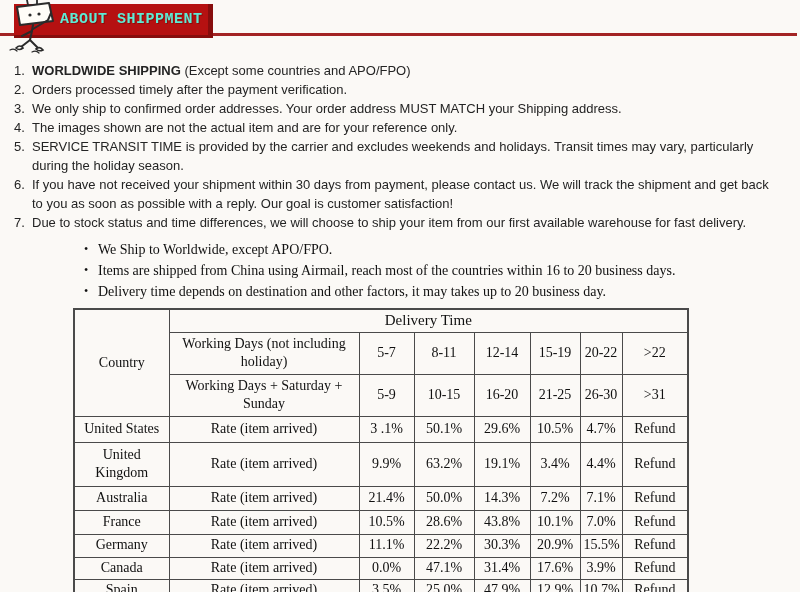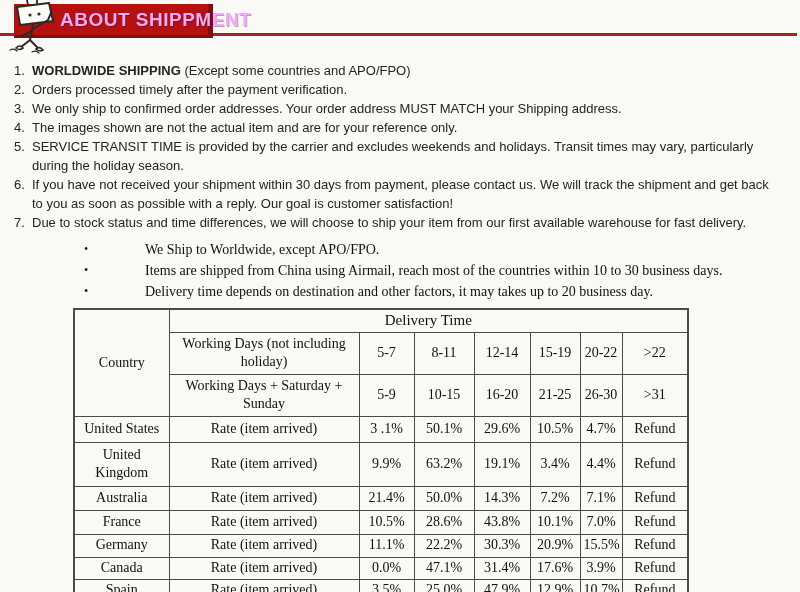--- a/index.html
+++ b/index.html
@@ -10,35 +10,35 @@
   }
   
   .hdr{position:relative;height:50px;}
   .rule{position:absolute;left:0;top:33px;width:797px;height:3px;background:#a32424;}
   .banner{
     position:absolute;left:14px;top:4px;width:148px;height:31px;z-index:2;
     background:#b51111;border-right:5px solid #870d0d;border-bottom:3px solid #870d0d;
     display:flex;align-items:center;padding-left:46px;
   }
   .banner-title{
-    font-weight:bold;font-size:19px;letter-spacing:.5px;white-space:nowrap;
-    color:#f0abfc;text-shadow:1px 1px 0 rgba(60,0,0,.35);
+    font-weight:bold;font-size:15px;letter-spacing:.5px;white-space:nowrap;
+    color:#5eead4;text-shadow:1px 1px 0 rgba(60,0,0,.35);font-family:Liberation Mono, monospace;
   }
   .mascot{position:absolute;left:6px;top:-2px;width:54px;height:56px;z-index:3;}
   
   .policies{margin:11px 16px 0 14px;font-size:13px;line-height:19px;color:#242424;}
   .policy{display:flex;}
   .policy .num{flex:0 0 18px;}
   .policy .txt{flex:1;padding-right:4px;}
   
   .bullets{margin:7px 4px 0 84px;font-family:"Liberation Serif","DejaVu Serif",serif;
            font-size:14px;line-height:21px;color:#101010;}
   .bullet{display:flex;}
   .bullet .dot{flex:0 0 14px;font-size:12px;line-height:21px;}
-  .bullet .btxt{flex:1;margin-left:47px;}
+  .bullet .btxt{flex:1;}
   
   table.tbl{
     margin:6px 0 0 73px;width:614px;table-layout:fixed;border-collapse:collapse;
     font-family:"Liberation Serif","DejaVu Serif",serif;font-size:14px;color:#101010;
     border:2px solid #4a4a4a;background:transparent;
   }
   table.tbl td{
     border:1px solid #4a4a4a;text-align:center;vertical-align:middle;
     padding:1px 3px;line-height:1.3;font-weight:normal;
   }
@@ -101,21 +101,21 @@
   </div>
 </div>
 
 <div class="bullets">
   <div class="bullet">
     <span class="dot">•</span>
     <span class="btxt">We Ship to Worldwide, except APO/FPO.</span>
   </div>
   <div class="bullet">
     <span class="dot">•</span>
-    <span class="btxt">Items are shipped from China using Airmail, reach most of the countries within 10 to 30 business days.</span>
+    <span class="btxt">Items are shipped from China using Airmail, reach most of the countries within 16 to 20 business days.</span>
   </div>
   <div class="bullet">
     <span class="dot">•</span>
     <span class="btxt">Delivery time depends on destination and other factors, it may takes up to 20 business day.</span>
   </div>
 </div>
 
 <table class="tbl">
   <colgroup>
     <col style="width:95px">

